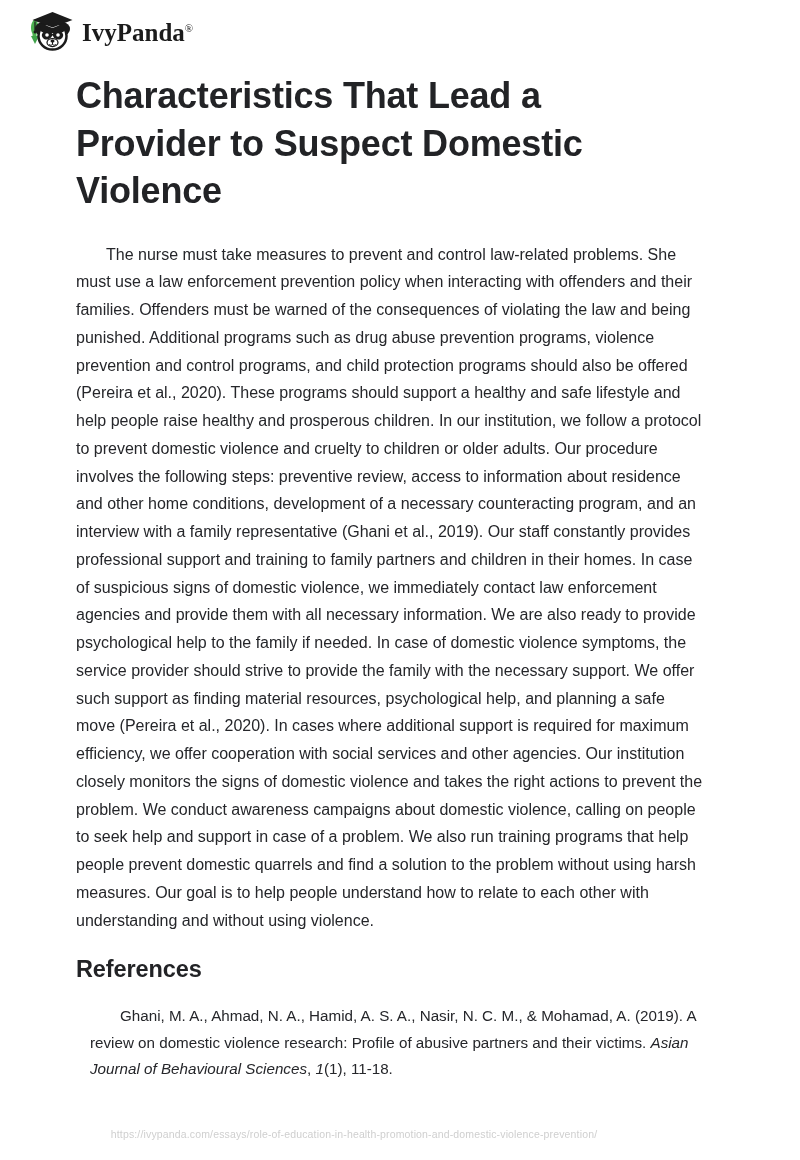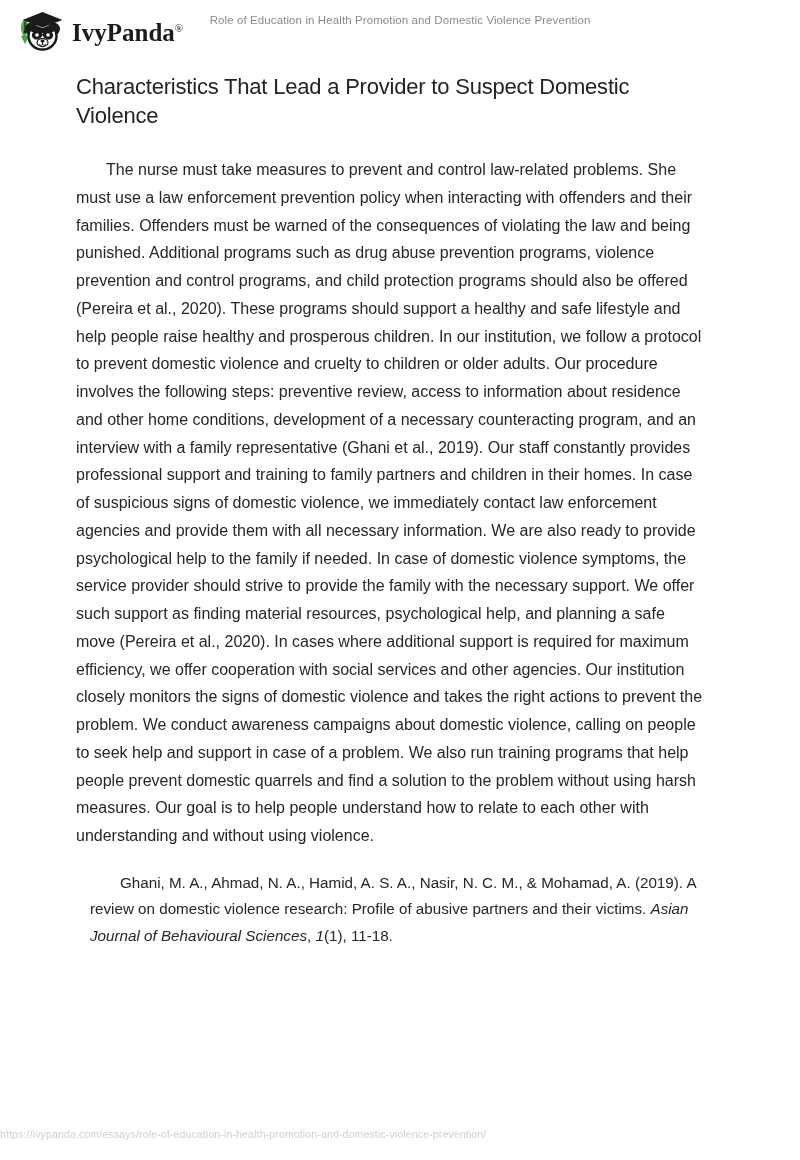--- a/index.html
+++ b/index.html
@@ -20,21 +20,21 @@
   
   .page-header {
     position: absolute;
     top: 0;
     left: 0;
     width: 800px;
     height: 62px;
   }
   .brand {
     position: absolute;
-    left: 14px;
+    left: 24px;
     top: 7px;
     display: flex;
     align-items: center;
     gap: 6px;
   }
   .brand-logo {
     width: 52px;
     height: 46px;
     display: block;
   }
@@ -67,22 +67,22 @@
 
   
   .doc {
     position: absolute;
     left: 76px;
     top: 72px;
     width: 648px;
   }
 
   h1.doc-title {
-    font-size: 22px;
-    font-weight: normal;
+    font-size: 36px;
+    font-weight: bold;
     line-height: 1.32;
     margin: 0 0 26px 0;
     color: #222326;
     letter-spacing: -0.2px;
     max-width: 600px;
   }
 
   p.body-par {
     font-size: 16px;
     line-height: 1.735;
@@ -110,20 +110,21 @@
   p.reference i {
     font-style: italic;
   }
 
   
   .page-footer {
     position: absolute;
     left: 0;
     bottom: 18px;
     width: 708px;
+    text-align: center;
   }
   .footer-url {
     font-size: 10.5px;
     color: #cfcfcf;
     letter-spacing: 0.15px;
     word-spacing: 1px;
     white-space: nowrap;
   }
 </style>
 </head>
@@ -157,29 +158,29 @@
         <path d="M57 10 L97 26 L57 41 L17 26 Z" fill="#1b1b1b"></path>
         <path d="M34 33 L34 48 C34 54, 80 54, 80 48 L80 33 L57 42 Z" fill="#1b1b1b"></path>
 
         <path d="M22 29 L22 48" stroke="#1b1b1b" stroke-width="2.5" fill="none"></path>
         <circle cx="22" cy="50" r="3" fill="#1b1b1b"></circle>
       </svg>
     </span>
     <span class="brand-wordmark"><span>IvyPanda</span><span class="reg">®</span></span>
   </div>
 
-  <div class="header-title">Role of Education in Health Promotion and Domestic Violence Prevention</div>
 </div>
 
 <div class="doc">
 
   <h1 class="doc-title">Characteristics That Lead a Provider to Suspect Domestic Violence</h1>
 
   <p class="body-par">The nurse must take measures to prevent and control law-related problems. She must use a law enforcement prevention policy when interacting with offenders and their families. Offenders must be warned of the consequences of violating the law and being punished. Additional programs such as drug abuse prevention programs, violence prevention and control programs, and child protection programs should also be offered (Pereira et al., 2020). These programs should support a healthy and safe lifestyle and help people raise healthy and prosperous children. In our institution, we follow a protocol to prevent domestic violence and cruelty to children or older adults. Our procedure involves the following steps: preventive review, access to information about residence and other home conditions, development of a necessary counteracting program, and an interview with a family representative (Ghani et al., 2019). Our staff constantly provides professional support and training to family partners and children in their homes. In case of suspicious signs of domestic violence, we immediately contact law enforcement agencies and provide them with all necessary information. We are also ready to provide psychological help to the family if needed. In case of domestic violence symptoms, the service provider should strive to provide the family with the necessary support. We offer such support as finding material resources, psychological help, and planning a safe move (Pereira et al., 2020). In cases where additional support is required for maximum efficiency, we offer cooperation with social services and other agencies. Our institution closely monitors the signs of domestic violence and takes the right actions to prevent the problem. We conduct awareness campaigns about domestic violence, calling on people to seek help and support in case of a problem. We also run training programs that help people prevent domestic quarrels and find a solution to the problem without using harsh measures. Our goal is to help people understand how to relate to each other with understanding and without using violence.</p>
 
+  <h2 class="section-heading">References</h2>
 
   <p class="reference"><span>Ghani, M. A., Ahmad, N. A., Hamid, A. S. A., Nasir, N. C. M., &amp; Mohamad, A. (2019). A review on domestic violence research: Profile of abusive partners and their victims. </span><i>Asian Journal of Behavioural Sciences</i><span>, </span><i>1</i><span>(1), 11-18.</span></p>
 
 
 </div>
 
 <div class="page-footer">
   <span class="footer-url">https://ivypanda.com/essays/role-of-education-in-health-promotion-and-domestic-violence-prevention/</span>
 </div>
 

